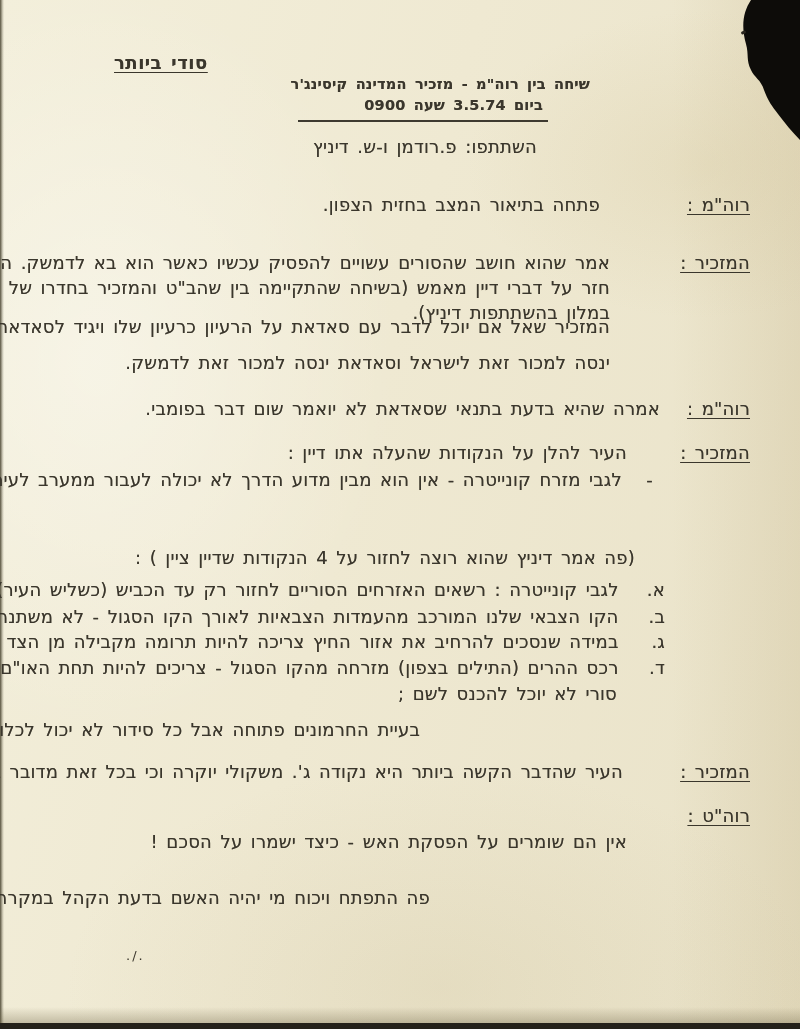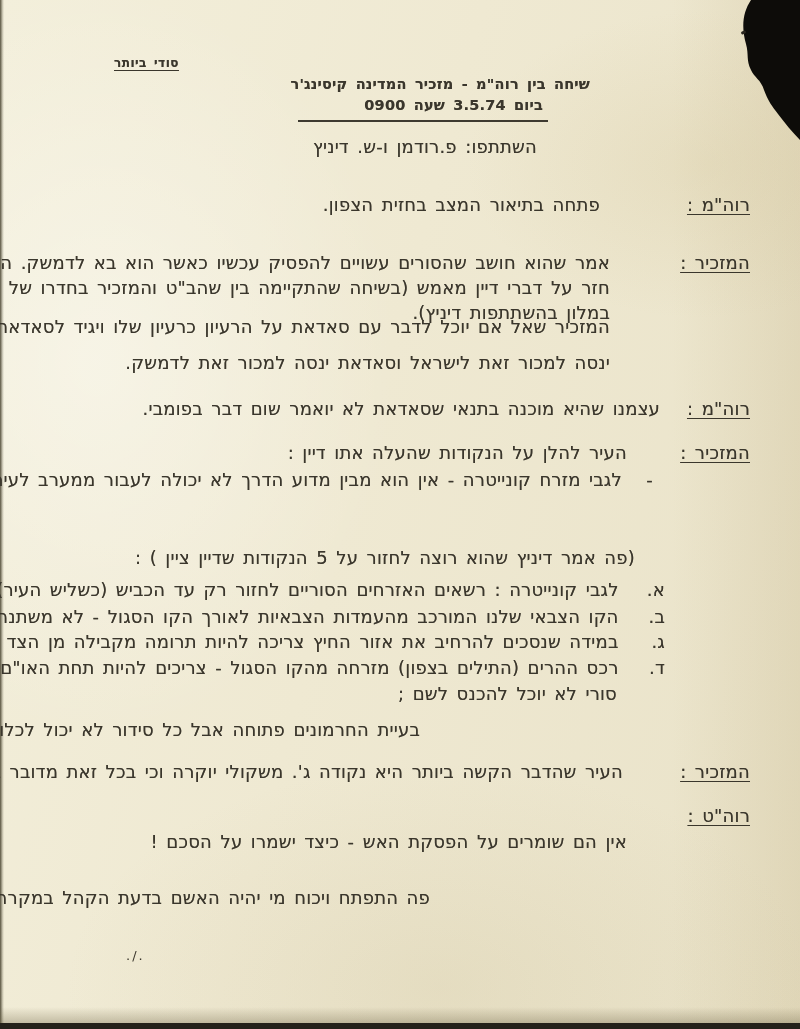--- a/index.html
+++ b/index.html
@@ -21,21 +21,21 @@
     background:linear-gradient(to right, rgba(60,55,35,0.85), rgba(60,55,35,0.25) 60%, rgba(60,55,35,0));}
   .edge-bottom{position:absolute;left:0;bottom:0;width:100%;height:6px;background:#24211a;}
   .edge-bottom-shadow{position:absolute;left:0;bottom:6px;width:100%;height:16px;
     background:linear-gradient(to top, rgba(110,100,70,0.35), rgba(110,100,70,0));}
   .tline{
     position:absolute;direction:rtl;white-space:nowrap;
     font-size:18px;line-height:18px;letter-spacing:0.2px;word-spacing:2.5px;
     text-shadow:0 0 0.6px rgba(40,36,28,0.55);
   }
   .tlabel{text-decoration:underline;text-underline-offset:3px;}
-  .cls{font-size:12px;font-weight:bold;text-decoration:underline;text-underline-offset:3px;letter-spacing:0.5px;}
+  .cls{font-size:18px;font-weight:bold;text-decoration:underline;text-underline-offset:3px;letter-spacing:0.5px;}
   .title{font-size:14.5px;font-weight:bold;word-spacing:3px;}
   .rule{position:absolute;height:2px;background:#3e3a30;}
   .dash{margin-left:16px;}
   .letter{display:inline-block;width:38px;}
   .endmark{position:absolute;direction:ltr;font-size:13px;letter-spacing:2px;}
   svg{display:block;}
 </style>
 </head>
 <body>
 
@@ -63,31 +63,31 @@
   <div class="tline" style="top:196px;right:200px;">פתחה בתיאור המצב בחזית הצפון.</div>
 
   <div class="tline tlabel" style="top:254px;right:50px;">המזכיר :</div>
   <div class="tline" style="top:254px;right:190px;">אמר שהוא חושב שהסורים עשויים להפסיק עכשיו כאשר הוא בא לדמשק. המזכיר</div>
   <div class="tline" style="top:279px;right:190px;">חזר על דברי דיין מאמש (בשיחה שהתקיימה בין שהב"ט והמזכיר בחדרו של המזכיר</div>
   <div class="tline" style="top:304px;right:190px;">במלון בהשתתפות דיניץ).</div>
   <div class="tline" style="top:318px;right:190px;">המזכיר שאל אם יוכל לדבר עם סאדאת על הרעיון כרעיון שלו ויגיד לסאדאת שהוא</div>
   <div class="tline" style="top:354px;right:190px;">ינסה למכור זאת לישראל וסאדאת ינסה למכור זאת לדמשק.</div>
 
   <div class="tline tlabel" style="top:400px;right:50px;">רוה"מ :</div>
-  <div class="tline" style="top:400px;right:140px;">עצמנו שהיא מוכנה בתנאי שסאדאת לא יואמר שום דבר בפומבי.</div>
+  <div class="tline" style="top:400px;right:140px;">אמרה שהיא בדעת בתנאי שסאדאת לא יואמר שום דבר בפומבי.</div>
 
   <div class="tline tlabel" style="top:444px;right:50px;">המזכיר :</div>
   <div class="tline" style="top:444px;right:173px;">העיר להלן על הנקודות שהעלה אתו דיין :</div>
 
   <div class="tline" style="top:471px;right:147px;">
     <span class="dash">-</span>
     <span>לגבי מזרח קונייטרה - אין הוא מבין מדוע הדרך לא יכולה לעבור ממערב לעיר ;</span>
   </div>
 
-  <div class="tline" style="top:549px;right:165px;">(פה אמר דיניץ שהוא רוצה לחזור על 5 הנקודות שדיין ציין ) :</div>
+  <div class="tline" style="top:549px;right:165px;">(פה אמר דיניץ שהוא רוצה לחזור על 4 הנקודות שדיין ציין ) :</div>
 
   <div class="tline" style="top:581px;right:135px;">
     <span class="letter">א.</span>
     <span>לגבי קונייטרה : רשאים האזרחים הסוריים לחזור רק עד הכביש (כשליש העיר);</span>
   </div>
   <div class="tline" style="top:608px;right:135px;">
     <span class="letter">ב.</span>
     <span>הקו הצבאי שלנו המורכב מהעמדות הצבאיות לאורך הקו הסגול - לא משתנה ;</span>
   </div>
   <div class="tline" style="top:633px;right:135px;">

